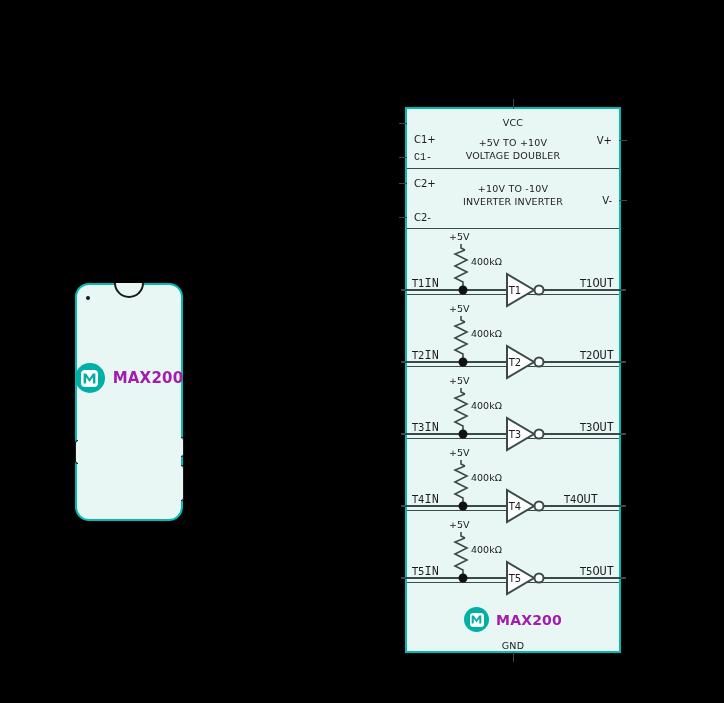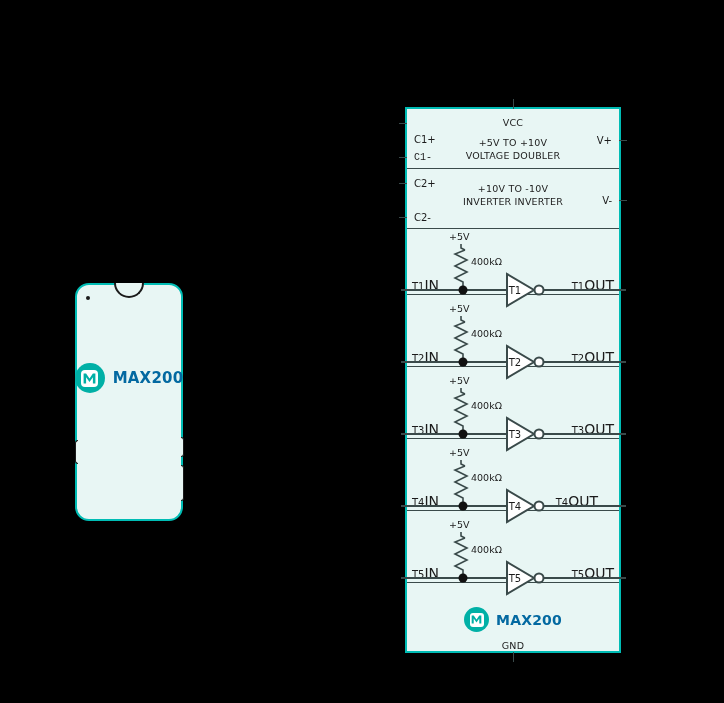--- a/index.html
+++ b/index.html
@@ -17,30 +17,30 @@
   .pb-l1{left:-2.5px;top:155px;width:3px;height:24px;border-right:none;border-radius:3px 0 0 3px;}
   .pb-r1{right:-2.5px;top:152px;width:3px;height:20px;border-left:none;border-radius:0 3px 3px 0;}
   .pb-r2{right:-2.5px;top:180px;width:3px;height:36px;border-left:none;border-radius:0 3px 3px 0;}
   #phone-brand{position:absolute;left:0;right:0;top:78px;display:flex;align-items:center;
                justify-content:center;gap:8px;}
 
   
   .logo-circle{border-radius:50%;background:#00b0a6;display:flex;align-items:center;
                justify-content:center;flex:none;}
   .logo-sq{background:#ffffff;display:flex;align-items:center;justify-content:center;}
-  .brand-text{font-weight:bold;color:#0369a1;letter-spacing:.2px;}
+  .brand-text{font-weight:bold;color:#a21caf;letter-spacing:.2px;}
 
   
   #chip{position:absolute;left:405px;top:107px;width:216px;height:546px;
         background:#e8f6f4;border:2.5px solid #00bcb4;box-sizing:border-box;}
   .divider{position:absolute;left:0;right:0;height:1.4px;background:#3a4a4a;}
   .blk-title{position:absolute;left:0;right:0;text-align:center;color:#1b1b1b;
              font-size:9.5px;line-height:13px;letter-spacing:.2px;}
   .pinlbl{position:absolute;color:#1b1b1b;font-size:10px;white-space:nowrap;}
-  .pinlbl .sub{font-size:14px;}
+  .pinlbl .sub{font-size:12px;font-family:Liberation Mono, monospace;}
   .stub{position:absolute;background:#3a4a4a;}
 
   #chip-brand{position:absolute;left:0;right:0;top:498px;display:flex;align-items:center;
               justify-content:center;gap:7px;}
 
   svg.sch{position:absolute;left:0;top:0;overflow:visible;}
 </style>
 </head>
 <body>
 

